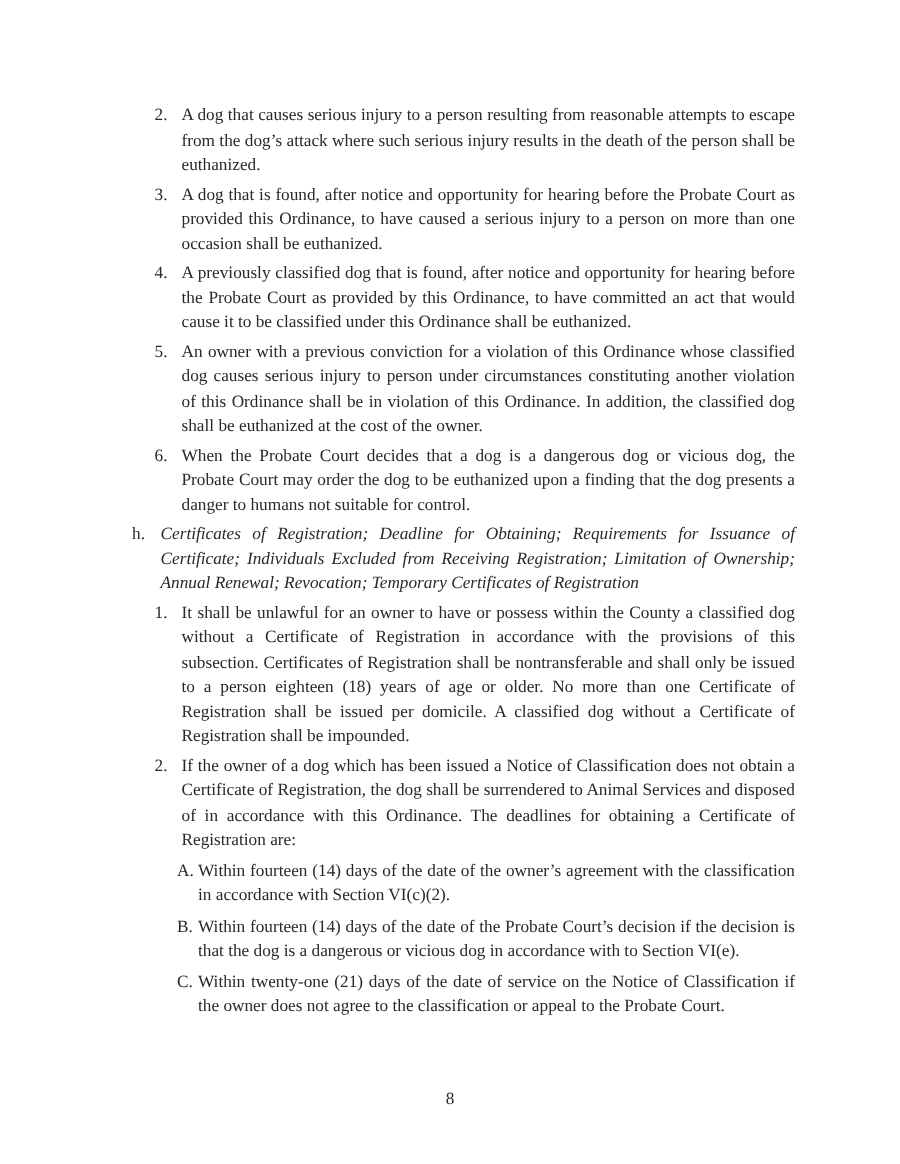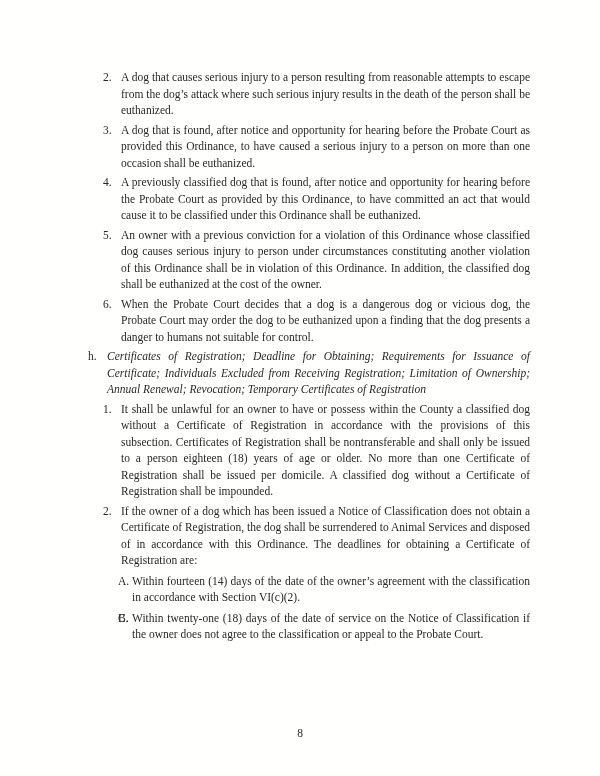--- a/index.html
+++ b/index.html
@@ -90,23 +90,24 @@
       <span>If the owner of a dog which has been issued a Notice of Classification does not obtain a Certificate of Registration, the dog shall be surrendered to Animal Services and disposed of in accordance with this Ordinance. The deadlines for obtaining a Certificate of Registration are:</span>
     </div>
 
     <div class="item lvl-letter">
       <span class="marker">A.</span>
       <span>Within fourteen (14) days of the date of the owner’s agreement with the classification in accordance with Section VI(c)(2).</span>
     </div>
 
     <div class="item lvl-letter">
       <span class="marker">B.</span>
+      <span>Within fourteen (14) days of the date of the Probate Court’s decision if the decision is that the dog is a dangerous or vicious dog in accordance with to Section VI(e).</span>
     </div>
 
     <div class="item lvl-letter">
       <span class="marker">C.</span>
-      <span>Within twenty-one (18) days of the date of service on the Notice of Classification if the owner does not agree to the classification or appeal to the Probate Court.</span>
+      <span>Within twenty-one (21) days of the date of service on the Notice of Classification if the owner does not agree to the classification or appeal to the Probate Court.</span>
     </div>
 
   </div>
 
   <div class="page-number">8</div>
 </div>
 
 </body></html>

